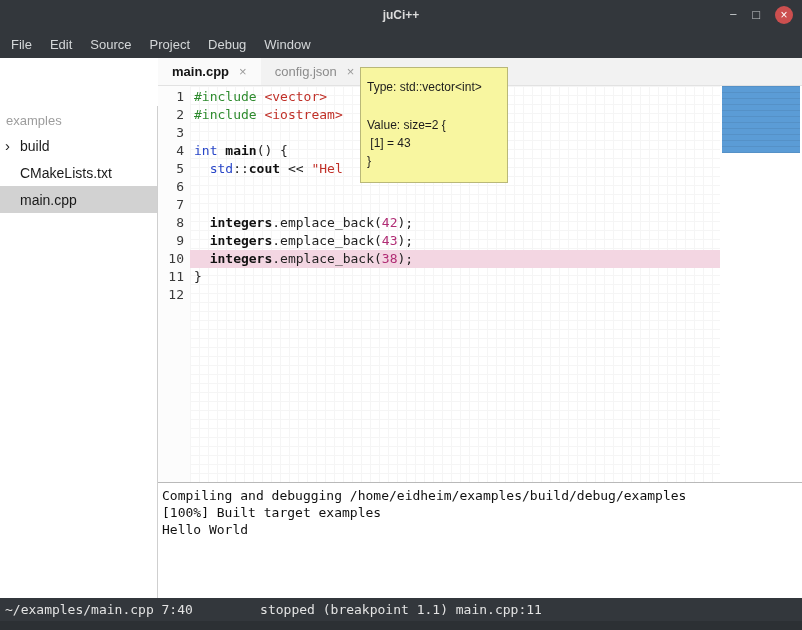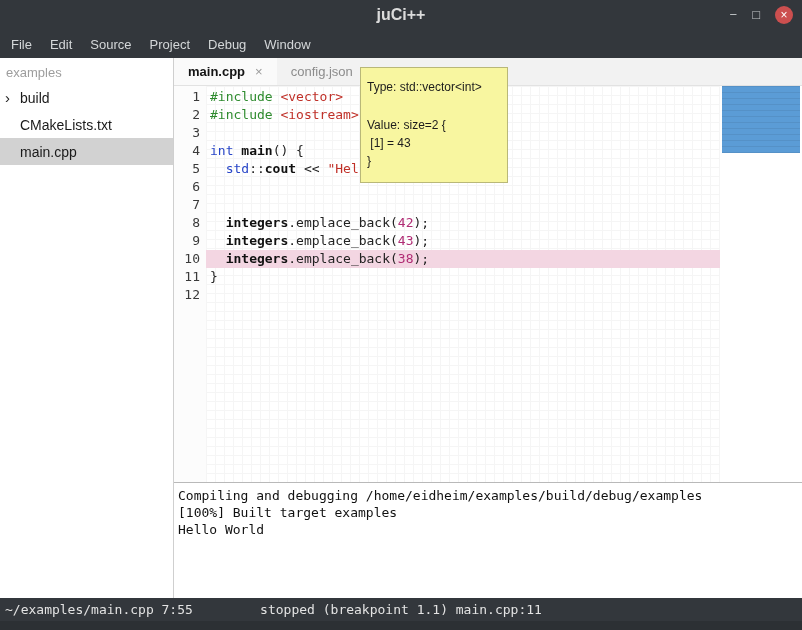--- a/index.html
+++ b/index.html
@@ -11,39 +11,39 @@
     overflow:hidden; font-size:13px; color:#1a1a1a;
   }
 
   
   .titlebar {
     height:30px; background:var(--titlebar,#33373c);
     display:flex; align-items:center; position:relative;
   }
   .title {
     position:absolute; left:0; right:0; text-align:center;
-    color:#dcdcdc; font-size:16px; font-weight:bold;
+    color:#dcdcdc; font-size:12px; font-weight:bold;
   }
   .win-controls { margin-left:auto; display:flex; align-items:center; gap:15px; padding-right:9px; z-index:2; }
   .wbtn { color:#c4c7ca; font-size:13px; line-height:18px; text-align:center; cursor:default; }
   .close-btn {
     width:18px; height:18px; border-radius:50%;
     background:var(--close-red,#cc4f4f); color:#fff;
     display:flex; align-items:center; justify-content:center;
     font-size:12px; line-height:1;
   }
 
   
   .menubar { height:28px; background:var(--titlebar,#33373c); display:flex; align-items:center; padding-left:2px; }
   .menu-item { color:#d4d7d9; padding:5px 9px; font-size:13px; }
 
   
   .main { display:flex; height:540px; }
 
-  .sidebar { width:174px; background:#fff; border-right:1px solid #cfcfcf; flex:none; }
+  .sidebar { width:158px; background:#fff; border-right:1px solid #cfcfcf; flex:none;margin-top:48px; }
   .side-header { color:#9d9d9d; padding:7px 6px 5px 6px; font-size:13px; height:26px; }
   .tree-item { display:flex; align-items:center; height:27px; font-size:14px; padding-left:5px; }
   .tree-item.selected { background:#d2d2d2; }
   .expander { width:15px; font-size:15px; color:#222; line-height:1; }
 
   .content { flex:1; display:flex; flex-direction:column; min-width:0; }
 
   
   .tabbar { height:28px; background:#f2f2f2; display:flex; align-items:stretch; border-bottom:1px solid #e2e2e2; }
   .tab { display:flex; align-items:center; gap:10px; padding:0 14px; font-size:13px; color:#8c8c8c; }
@@ -200,21 +200,21 @@
       <div class="output">
           <div class="out-line">Compiling and debugging /home/eidheim/examples/build/debug/examples</div>
           <div class="out-line">[100%] Built target examples</div>
           <div class="out-line">Hello World</div>
         </div>
     </div>
 
   </div>
 
   <div class="statusbar">
-    <span>~/examples/main.cpp 7:55</span>
+    <span>~/examples/main.cpp 7:40</span>
     <span class="status-center">stopped (breakpoint 1.1) main.cpp:11</span>
   </div>
   <div class="window-edge"></div>
 
   <div class="tooltip">
     <div class="tt-type">Type: std::vector&lt;int&gt;</div>
     <div>
         <div class="tt-line">Value: size=2 {</div>
         <div class="tt-line"> [1] = 43</div>
         <div class="tt-line">}</div>

